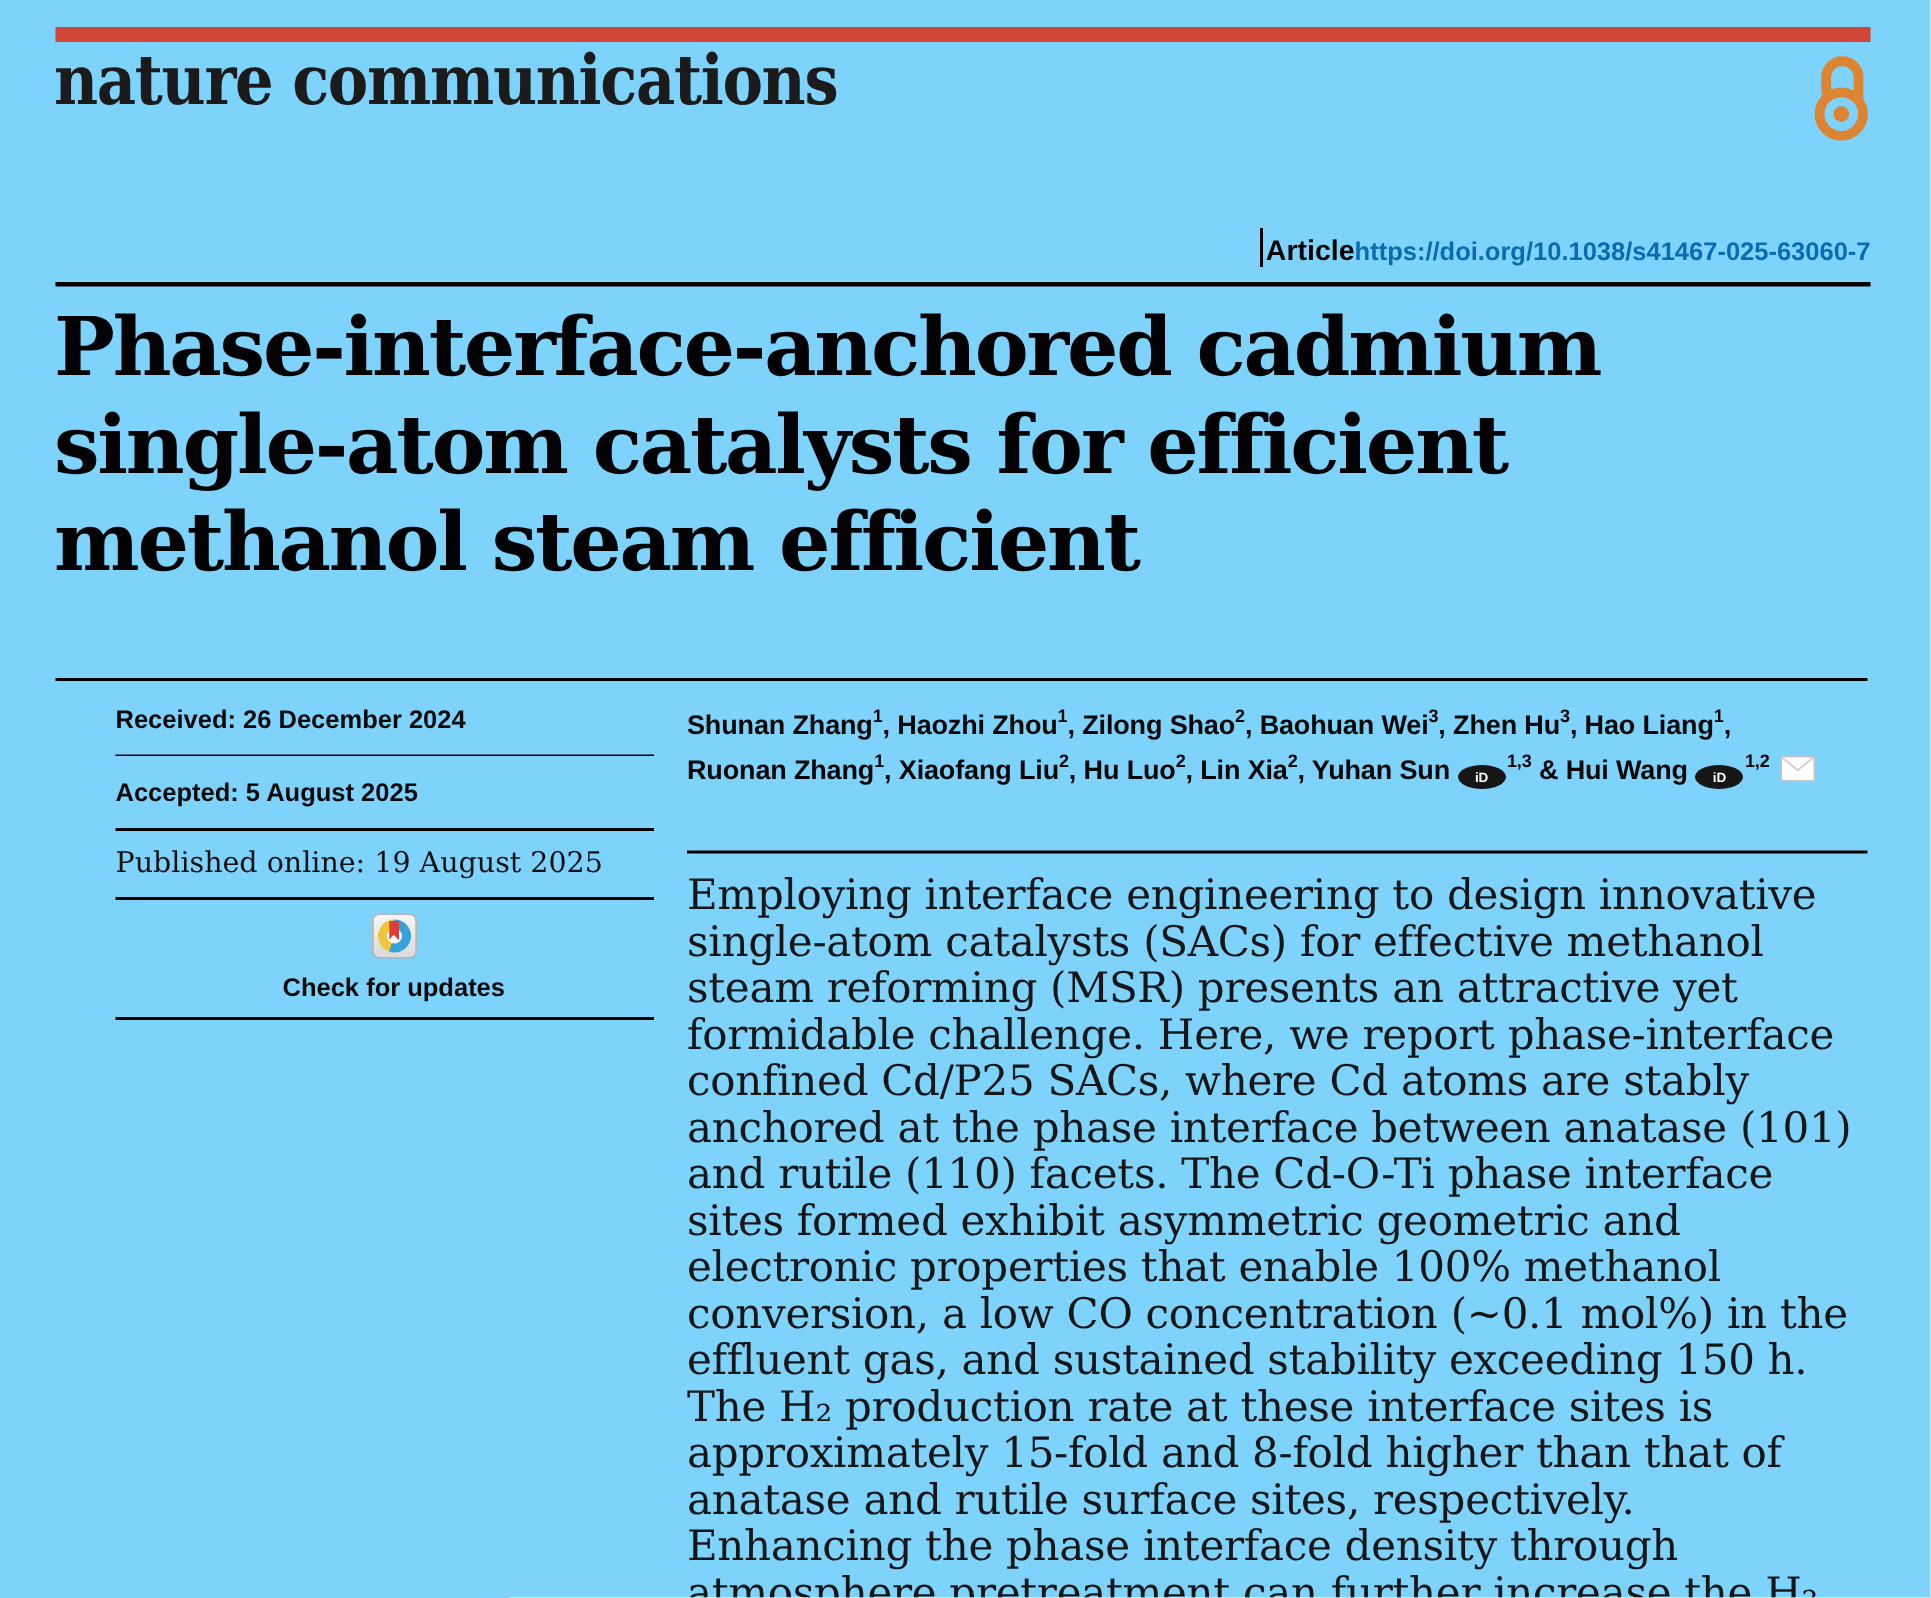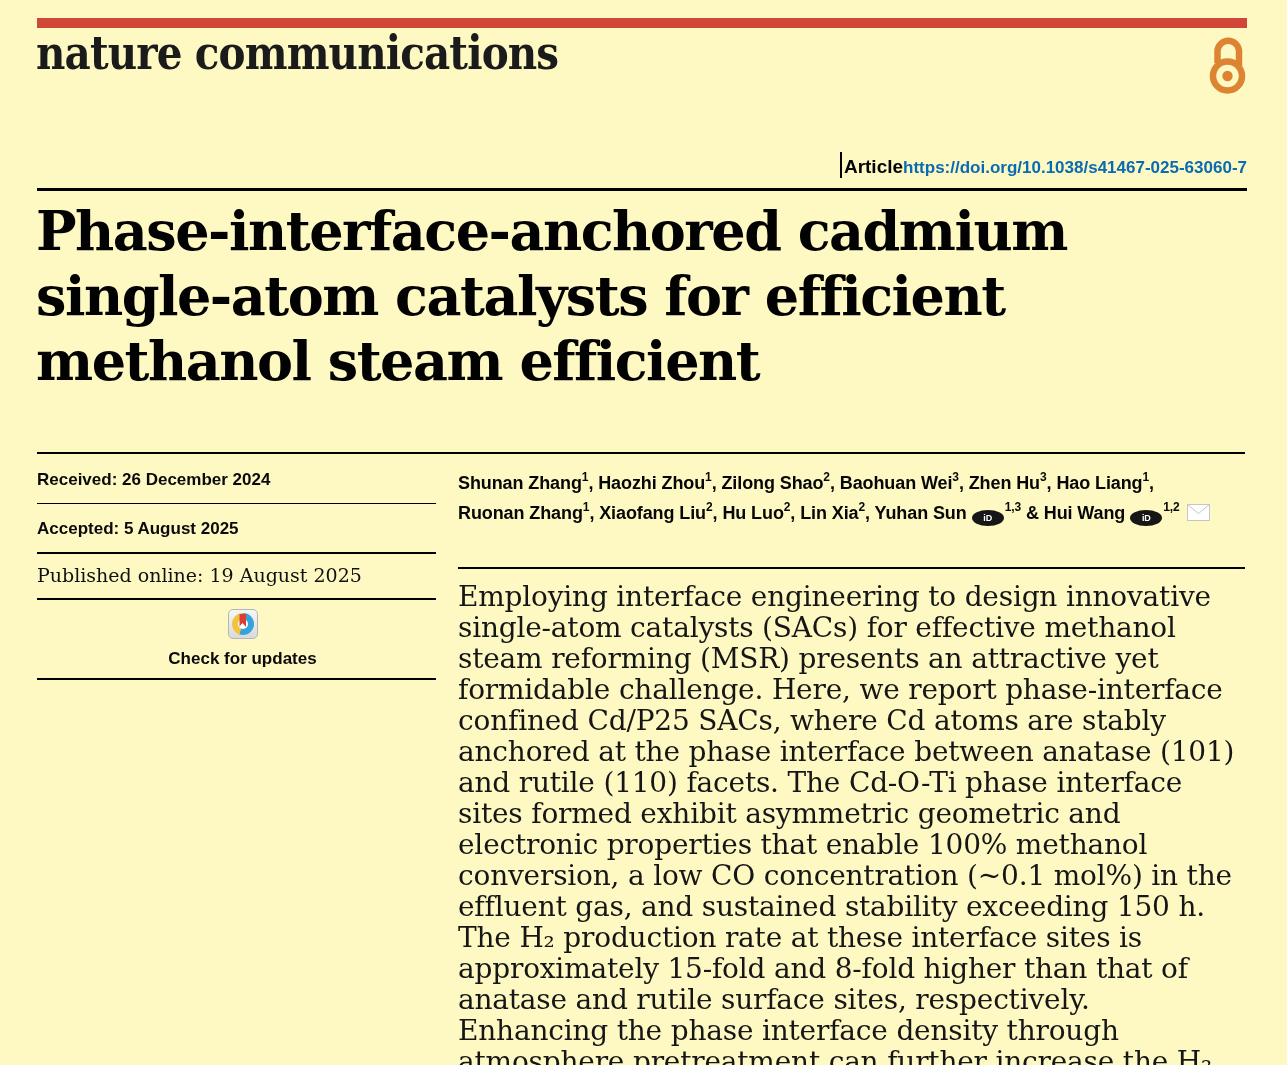--- a/index.html
+++ b/index.html
@@ -5,21 +5,21 @@
   :root{
     --brand-red:#d04637;
     --link-blue:#0a6bb2;
     --oa-orange:#dd8433;
     --cm-blue:#35a3d9;
     --cm-yellow:#f0c53e;
     --cm-red:#dd3d34;
   }
   html,body{margin:0;padding:0;background:#ffffff;}
   .page{
-    position:relative;width:1287px;height:1065px;background:#fef9c3;overflow:hidden;
+    position:relative;width:1287px;height:1065px;background:#7dd3fc;overflow:hidden;
     font-family:"Liberation Sans",sans-serif;color:#111;
   }
   .red-bar{position:absolute;left:37px;top:18px;width:1210px;height:10px;background:var(--brand-red);}
   .logo{
     position:absolute;left:36px;top:28px;
     font-family:"DejaVu Serif",serif;font-weight:700;font-size:46px;line-height:1.1;
     letter-spacing:-1px;color:#1b1b1b;transform:scaleX(0.88);transform-origin:left top;white-space:nowrap;
   }
   .oa-icon{position:absolute;left:1206px;top:32px;width:40px;height:62px;}
   .type-row{
@@ -31,21 +31,21 @@
   .doi{font-size:17px;font-weight:700;color:var(--link-blue);text-decoration:none;}
   .rule-thick{position:absolute;left:37px;top:188px;width:1210px;height:3px;background:#000;}
   .title{
     position:absolute;left:36px;top:199px;margin:0;
     font-family:"DejaVu Serif",serif;font-weight:700;font-size:54px;line-height:65px;
     letter-spacing:-1.5px;color:#020202;
   }
   .title div{white-space:nowrap;}
   .top-rule{position:absolute;left:37px;top:452px;width:1208px;height:2px;background:#000;}
   .left-col{position:absolute;left:37px;top:454px;width:399px;}
-  .meta-row{font-size:17px;font-weight:700;color:#0a0a0a;}
+  .meta-row{font-size:17px;font-weight:700;color:#0a0a0a;margin-left:40px;}
   .meta-row.r1{padding:16px 0 13px;border-bottom:1px solid #000;}
   .meta-row.r2{padding:15px 0 13px;border-bottom:2px solid #000;}
   .meta-row.r3{
     padding:10px 0 12px;border-bottom:2px solid #000;
     font-family:"DejaVu Serif",serif;font-weight:400;font-size:19px;color:#111;
   }
   .meta-row.r4{
     padding:9px 0 9px 12px;border-bottom:2px solid #000;
     display:flex;align-items:center;gap:10px;cursor:pointer;flex-direction:column;
   }

